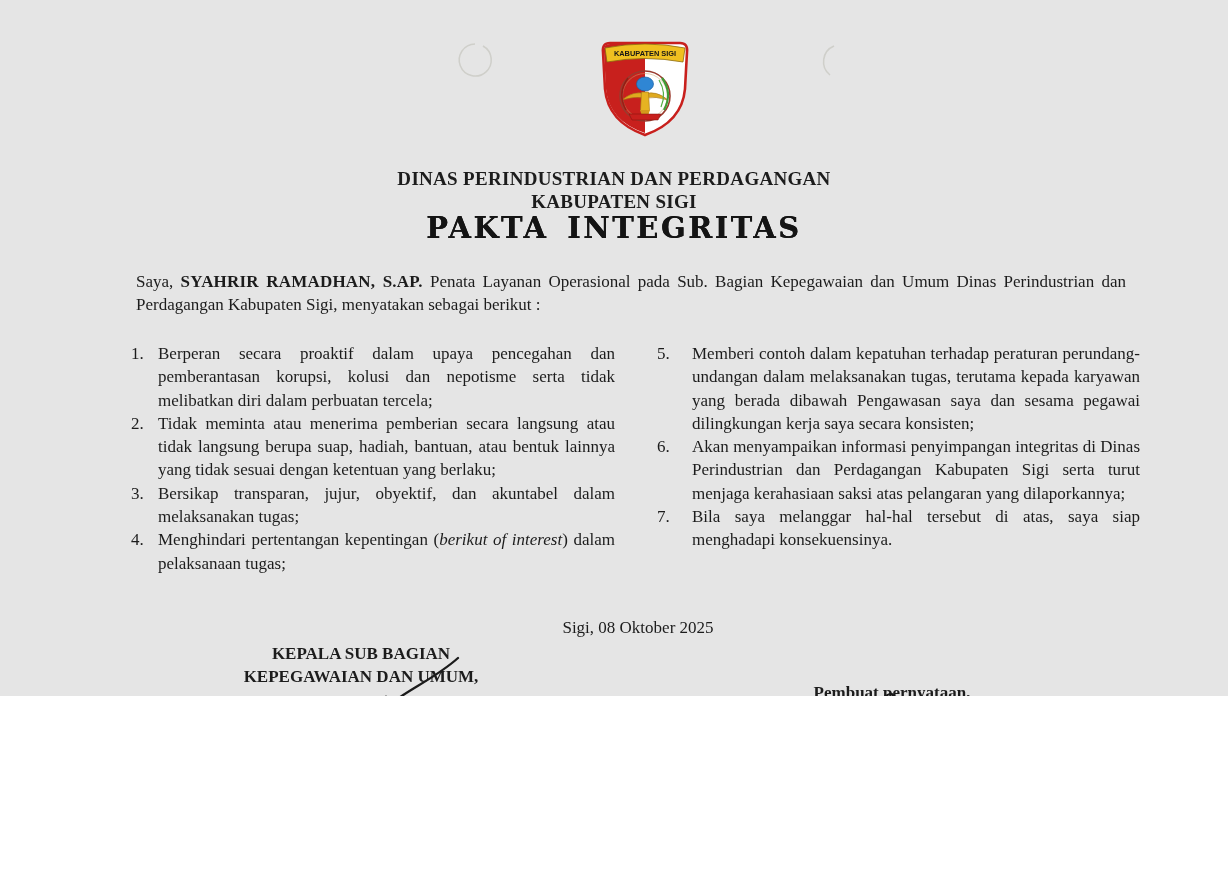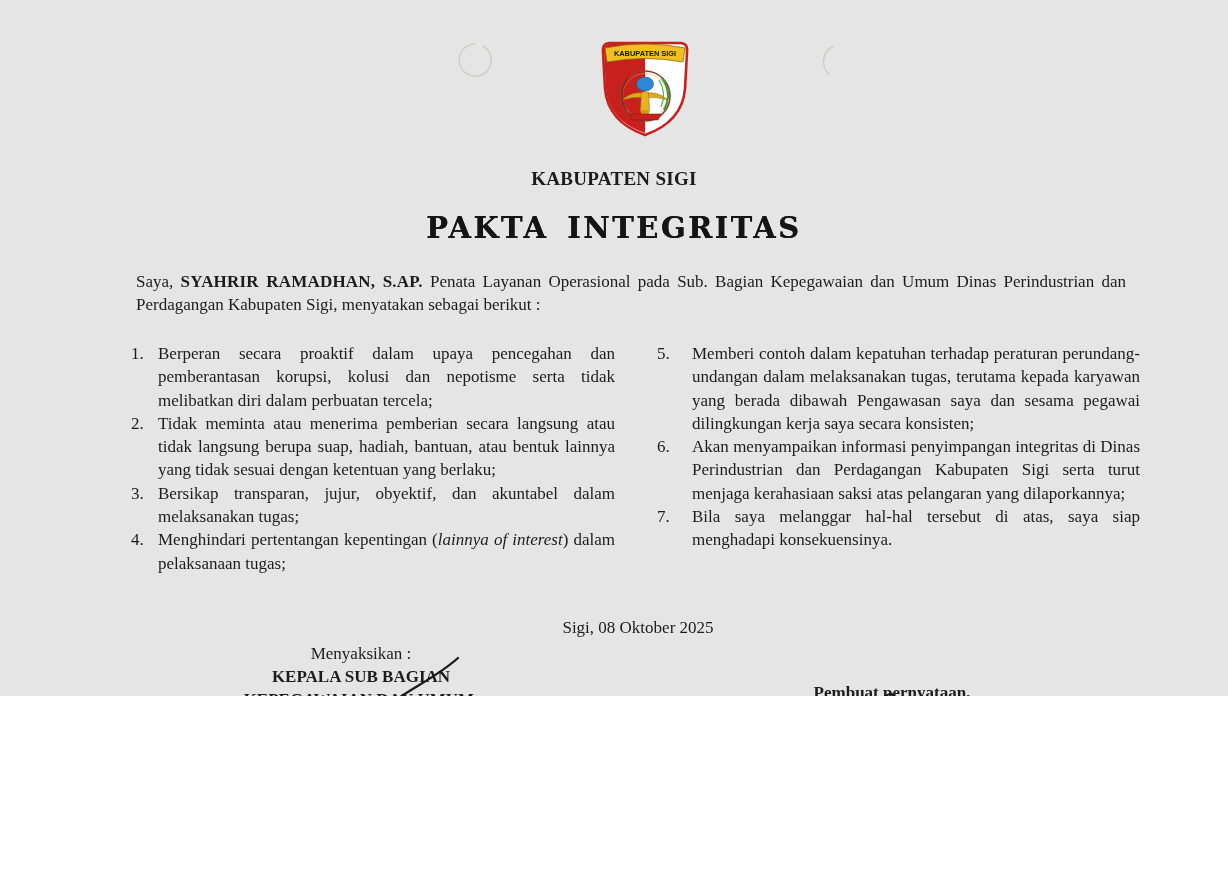--- a/index.html
+++ b/index.html
@@ -87,20 +87,21 @@
 
       <path d="M66,41 Q77,56 68,73" fill="none" stroke="#3f9b35" stroke-width="2.2"></path>
       <path d="M63,43 Q71,56 65,70" fill="none" stroke="#53ad42" stroke-width="1.2"></path>
       <path d="M32,41 Q21,56 30,73" fill="none" stroke="#8a1f14" stroke-width="1.6" opacity="0.85"></path>
 
       <path d="M33,77 L65,77 L62,83 L36,83 Z" fill="#c8201d" stroke="#7d120f" stroke-width="0.5"></path>
     </svg>
   </div>
 
   <div class="agency-block">
+    <div>DINAS PERINDUSTRIAN DAN PERDAGANGAN</div>
     <div>KABUPATEN SIGI</div>
   </div>
   <div class="doc-title">PAKTA INTEGRITAS</div>
 
   <div class="intro"><span>Saya, </span><b>SYAHRIR RAMADHAN, S.AP.</b><span> Penata Layanan Operasional pada Sub. Bagian Kepegawaian dan Umum Dinas Perindustrian dan Perdagangan Kabupaten Sigi, menyatakan sebagai berikut :</span></div>
 
   <div class="col col-left">
     <div class="item">
       <div class="num">1.</div>
       <div class="txt">Berperan secara proaktif dalam upaya pencegahan dan pemberantasan korupsi, kolusi dan nepotisme serta tidak melibatkan diri dalam perbuatan tercela;</div>
@@ -108,21 +109,21 @@
     <div class="item">
       <div class="num">2.</div>
       <div class="txt">Tidak meminta atau menerima pemberian secara langsung atau tidak langsung berupa suap, hadiah, bantuan, atau bentuk lainnya yang tidak sesuai dengan ketentuan yang berlaku;</div>
     </div>
     <div class="item">
       <div class="num">3.</div>
       <div class="txt">Bersikap transparan, jujur, obyektif, dan akuntabel dalam melaksanakan tugas;</div>
     </div>
     <div class="item">
       <div class="num">4.</div>
-      <div class="txt"><span>Menghindari pertentangan kepentingan (</span><i>lainnya of interest</i><span>) dalam pelaksanaan tugas;</span></div>
+      <div class="txt"><span>Menghindari pertentangan kepentingan (</span><i>berikut of interest</i><span>) dalam pelaksanaan tugas;</span></div>
     </div>
   </div>
 
   <div class="col col-right">
     <div class="item">
       <div class="num">5.</div>
       <div class="txt">Memberi contoh dalam kepatuhan terhadap peraturan perundang-undangan dalam melaksanakan tugas, terutama kepada karyawan yang berada dibawah Pengawasan saya dan sesama pegawai dilingkungan kerja saya secara konsisten;</div>
     </div>
     <div class="item">
       <div class="num">6.</div>
@@ -130,21 +131,20 @@
     </div>
     <div class="item">
       <div class="num">7.</div>
       <div class="txt">Bila saya melanggar hal-hal tersebut di atas, saya siap menghadapi konsekuensinya.</div>
     </div>
   </div>
 
   <div class="date-line">Sigi, 08 Oktober 2025</div>
 
   <div class="sig sig-left">
-    <div>Menyaksikan :</div>
     <div class="bold">KEPALA SUB BAGIAN</div>
     <div class="bold">KEPEGAWAIAN DAN UMUM,</div>
     <div class="spacer-left"></div>
     <div class="sig-name">VINCENSIUS MAXI MILIANUS,S.Kom.</div>
   </div>
 
   <div class="sig sig-right">
     <div class="bold">Pembuat pernyataan,</div>
     <div class="spacer-right"></div>
     <div class="sig-name">SYAHRIR RAMADHAN, S.AP.</div>

